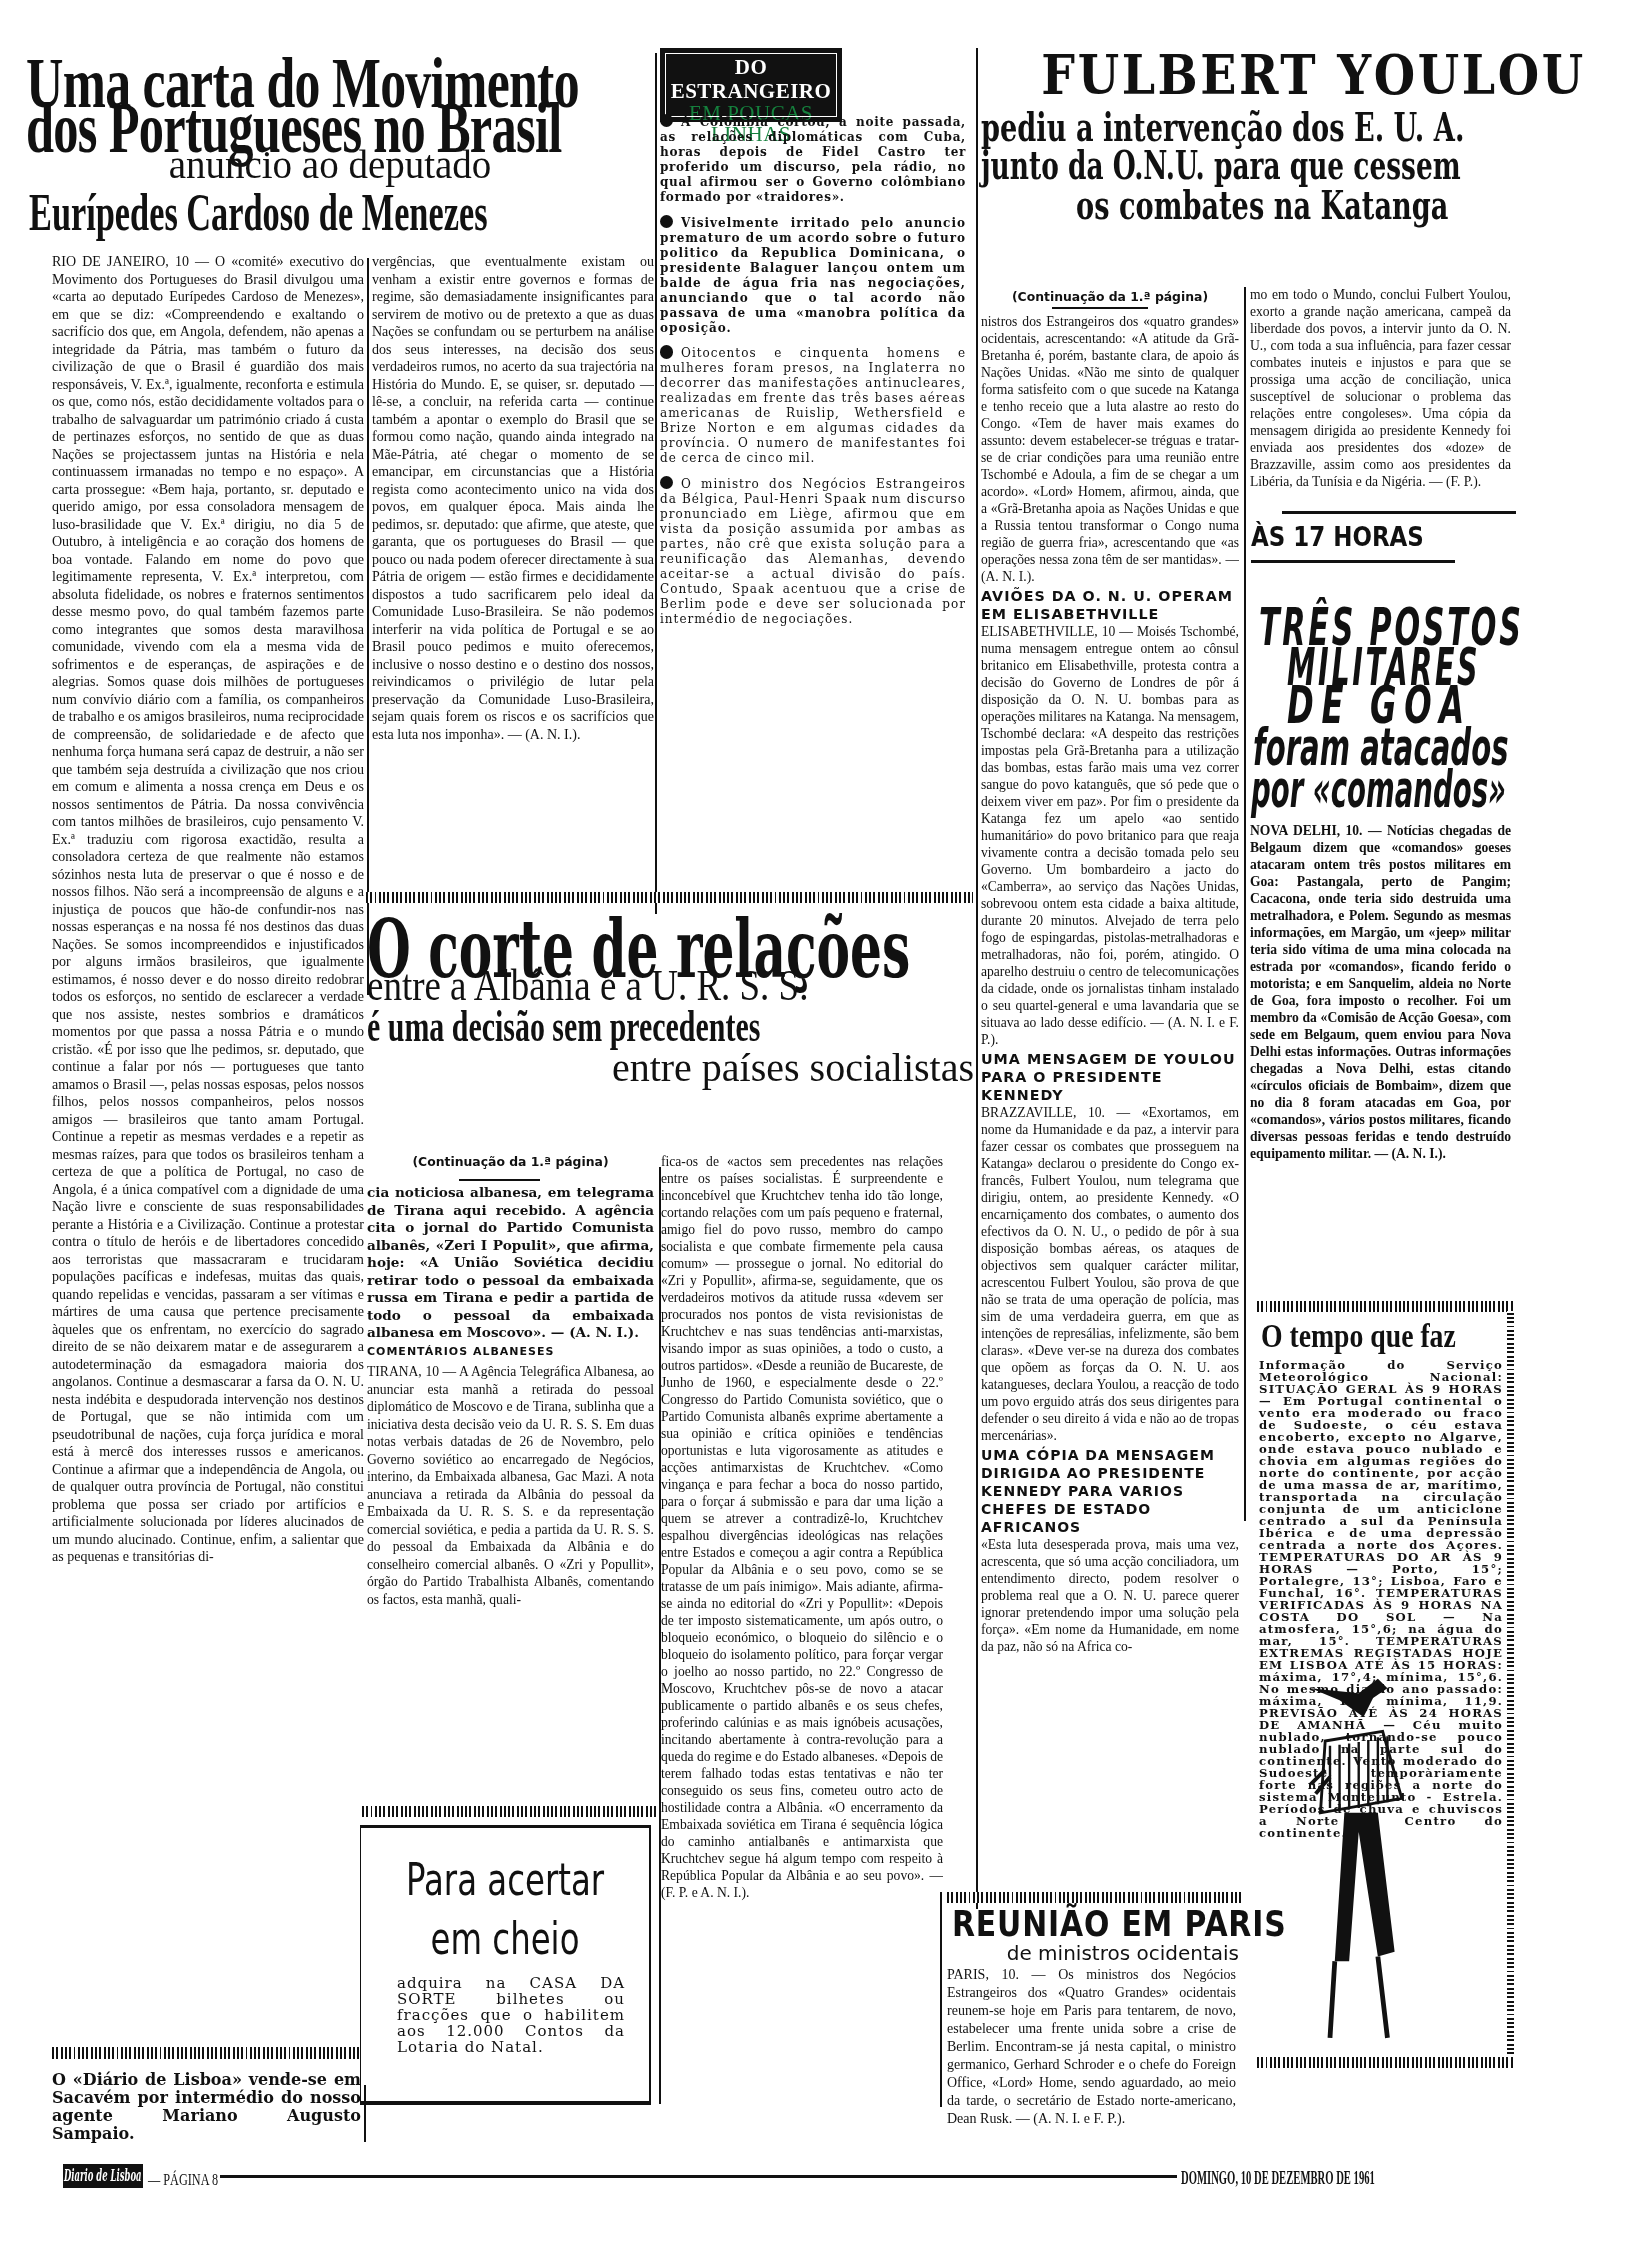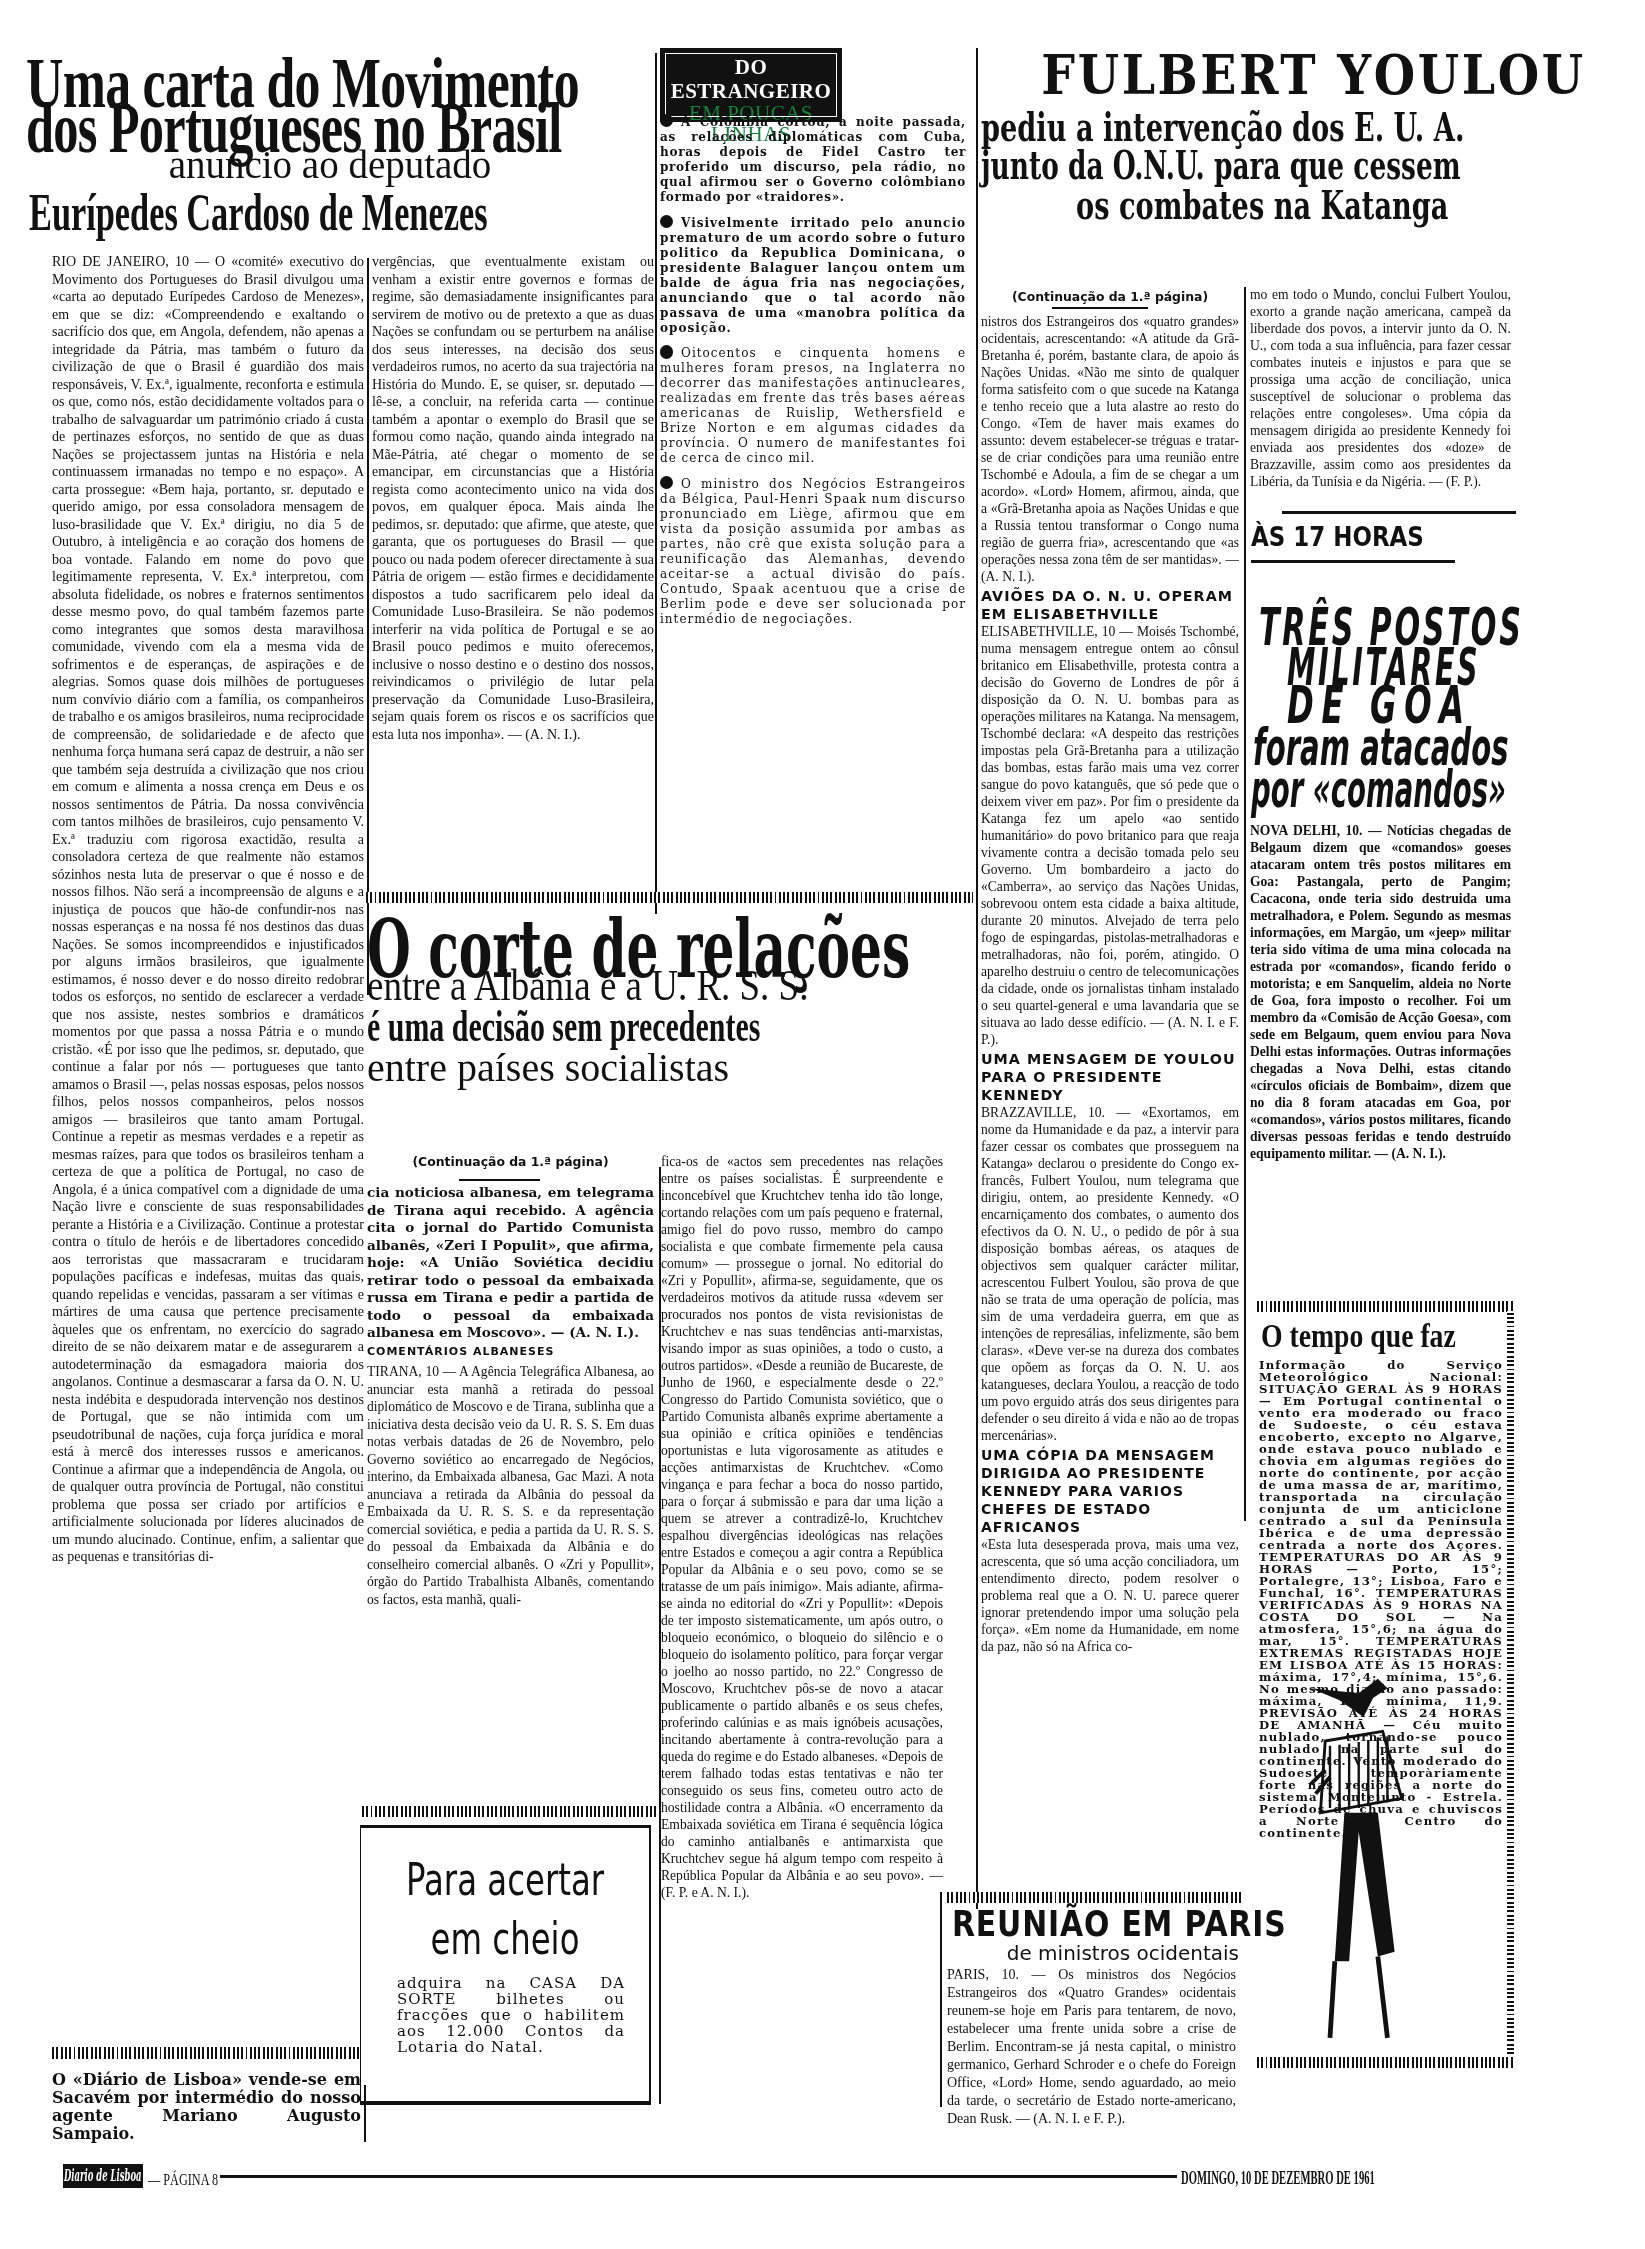--- a/index.html
+++ b/index.html
@@ -96,21 +96,21 @@
     <path d="M80 290 L60 600 L90 600 L110 330 L150 590 L185 580 L150 290 Z" fill="#111"></path>
     <path d="M60 600 L50 760 M150 590 L170 760" stroke="#111" stroke-width="10"></path>
   </svg>
 </div>
 <div class="hatch" style="left:1257px;top:2057px;width:258px;height:10.5px;"></div>
 
 <div class="hatch" style="left:366px;top:892px;width:607px;height:10.5px;"></div>
 <div class="abs" style="left:367px;top:908px;font-size:81px;line-height:81px;font-weight:bold;font-family:'DejaVu Serif',serif;white-space:nowrap;transform:scaleX(0.62);transform-origin:left top;">O corte de relações</div>
 <div class="abs" style="left:367px;top:962px;font-size:44px;line-height:48px;white-space:nowrap;transform:scaleX(0.84);transform-origin:left top;">entre a Albânia e a U. R. S. S.</div>
 <div class="abs" style="left:367px;top:1003px;font-size:44px;line-height:48px;white-space:nowrap;font-weight:bold;transform:scaleX(0.68);transform-origin:left top;">é uma decisão sem precedentes</div>
-<div class="abs" style="left:0;margin-left:367px;width:607px;top:1046px;font-size:40px;line-height:43px;text-align:left;">entre países socialistas</div>
+<div class="abs" style="left:0;margin-left:367px;width:607px;top:1046px;font-size:40px;line-height:43px;text-align:right;">entre países socialistas</div>
 
 <div class="abs cont" style="left:367px;top:1154px;width:287px;font-size:12.4px;">(Continuação da 1.ª página)</div>
 <div class="hrule" style="left:459px;top:1179px;width:81px;height:1.9px;"></div>
 
 <div class="abs" style="left:367px;top:1184px;width:287px;height:588px;overflow:hidden;">
   <div class="body bold" style="font-size:13.6px;line-height:17.5px;font-family:'DejaVu Serif',serif;">cia noticiosa albanesa, em telegrama de Tirana aqui recebido. A agência cita o jornal do Partido Comunista albanês, «Zeri I Populit», que afirma, hoje: «A União Soviética decidiu retirar todo o pessoal da embaixada russa em Tirana e pedir a partida de todo o pessoal da embaixada albanesa em Moscovo». — (A. N. I.).</div>
   <div class="sub" style="font-size:11px;margin:1.9px 0;">COMENTÁRIOS ALBANESES</div>
   <div class="body" style="font-size:13.6px;line-height:17.5px;">TIRANA, 10 — A Agência Telegráfica Albanesa, ao anunciar esta manhã a retirada do pessoal diplomático de Moscovo e de Tirana, sublinha que a iniciativa desta decisão veio da U. R. S. S. Em duas notas verbais datadas de 26 de Novembro, pelo Governo soviético ao encarregado de Negócios, interino, da Embaixada albanesa, Gac Mazi. A nota anunciava a retirada da Albânia do pessoal da Embaixada da U. R. S. S. e da representação comercial soviética, e pedia a partida da U. R. S. S. do pessoal da Embaixada da Albânia e do conselheiro comercial albanês. O «Zri y Popullit», órgão do Partido Trabalhista Albanês, comentando os factos, esta manhã, quali-</div>
 </div>
 <div class="vrule" style="left:659px;top:1167px;height:937px;"></div>

